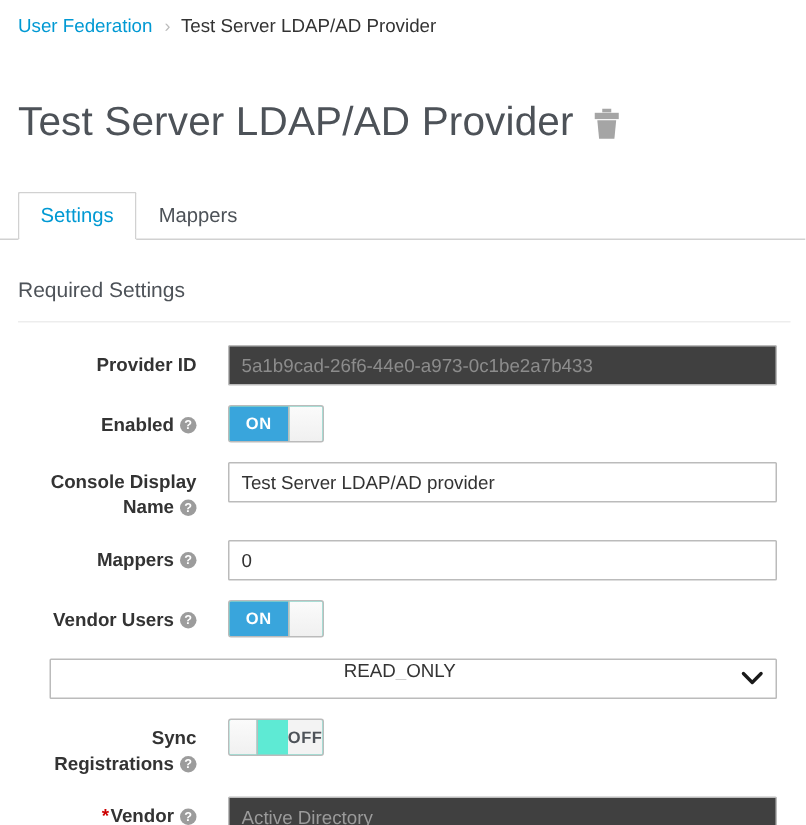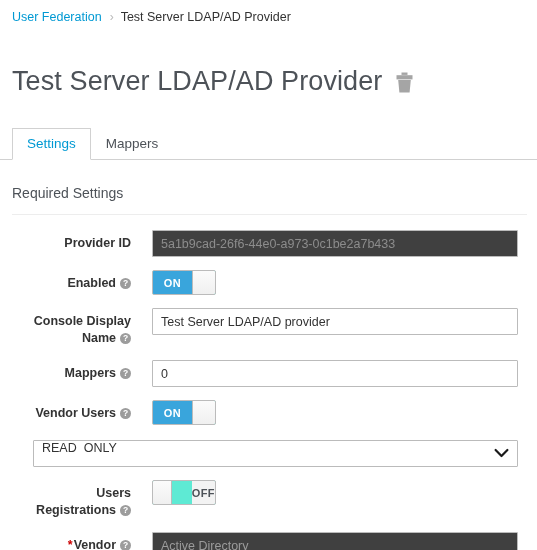--- a/index.html
+++ b/index.html
@@ -185,20 +185,21 @@
     padding: 0 26px 12px 8px;
     font-size: 12.5px;
     font-family: "Liberation Sans", sans-serif;
     color: #333333;
     background: #ffffff;
     outline: none;
     -webkit-appearance: none;
     -moz-appearance: none;
     appearance: none;
     cursor: pointer;
+    text-align: center;
   }
   .sel-chevron {
     position: absolute;
     right: 9px;
     top: 50%;
     transform: translateY(-50%);
     pointer-events: none;
     line-height: 0;
   }
 
@@ -341,21 +342,21 @@
             <svg width="15" height="10" viewBox="0 0 15 10" aria-hidden="true">
               <path d="M1.6 2 L7.5 8 L13.4 2" fill="none" stroke="#1a1a1a" stroke-width="2.2" stroke-linecap="round" stroke-linejoin="round"></path>
             </svg>
           </span>
         </div>
       </div>
     </div>
 
     <div class="form-row">
       <div class="form-label">
-        <span>Users</span><br>
+        <span>Sync</span><br>
         <span>Registrations</span><span class="help-icon">?</span>
       </div>
       <div class="form-control">
         <div class="switch off">
           <span class="knob"></span>
           <span class="track">OFF</span>
         </div>
       </div>
     </div>
 

